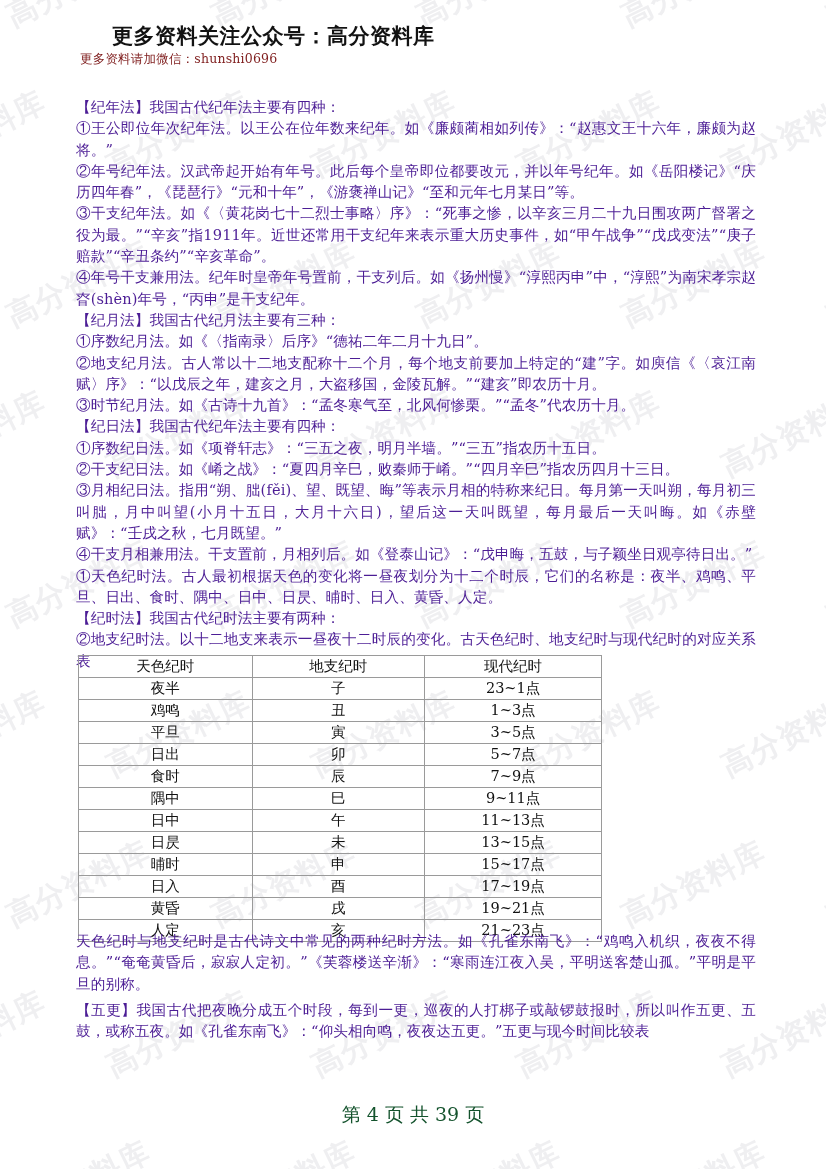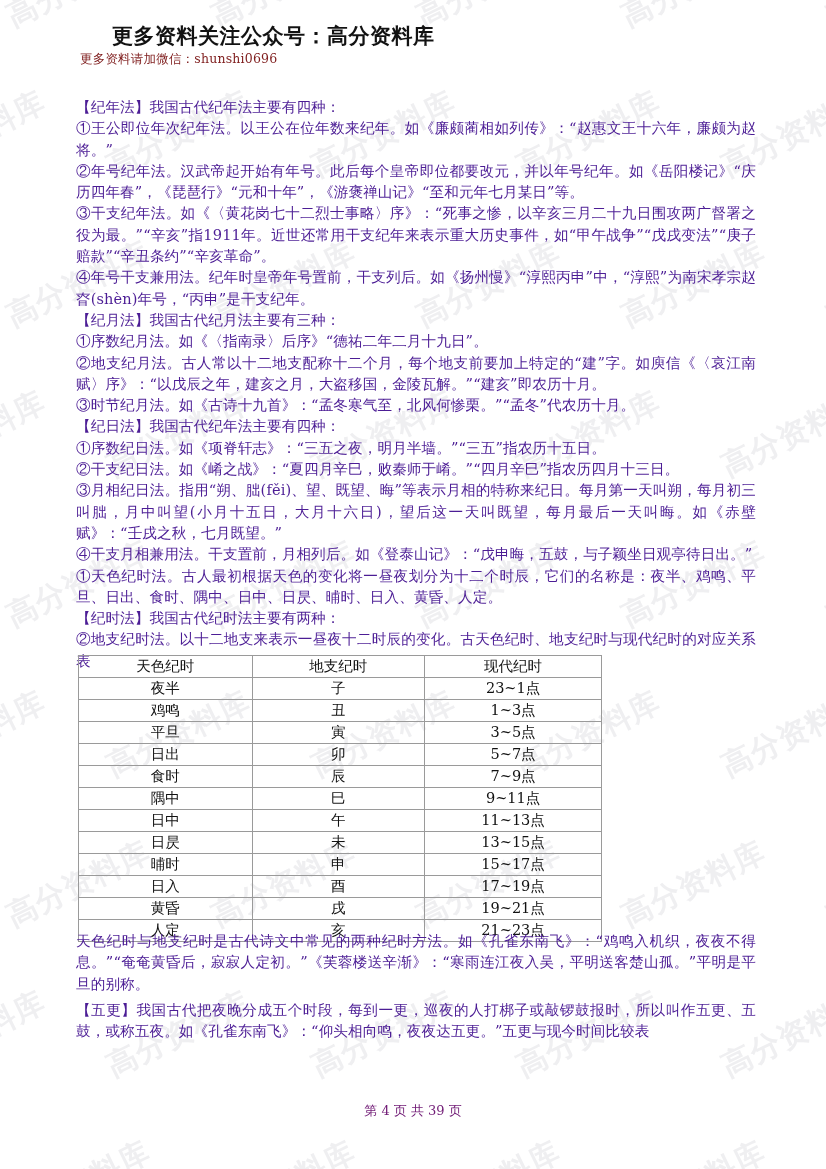--- a/index.html
+++ b/index.html
@@ -119,22 +119,22 @@
     width: 680px;
   }
 
   
   #footer {
     position: absolute;
     left: 0;
     top: 1102px;
     width: 826px;
     text-align: center;
-    font-size: 13px;
-    color: #701a75;
+    font-size: 19px;
+    color: #14532d;
   }
 </style>
 </head>
 <body>
 
 <div id="page">
 
   <div id="watermark-layer">
       <div class="wm" style="left: 0px; top: 0px;">高分资料库</div>
       <div class="wm" style="left: 205px; top: 0px;">高分资料库</div>

